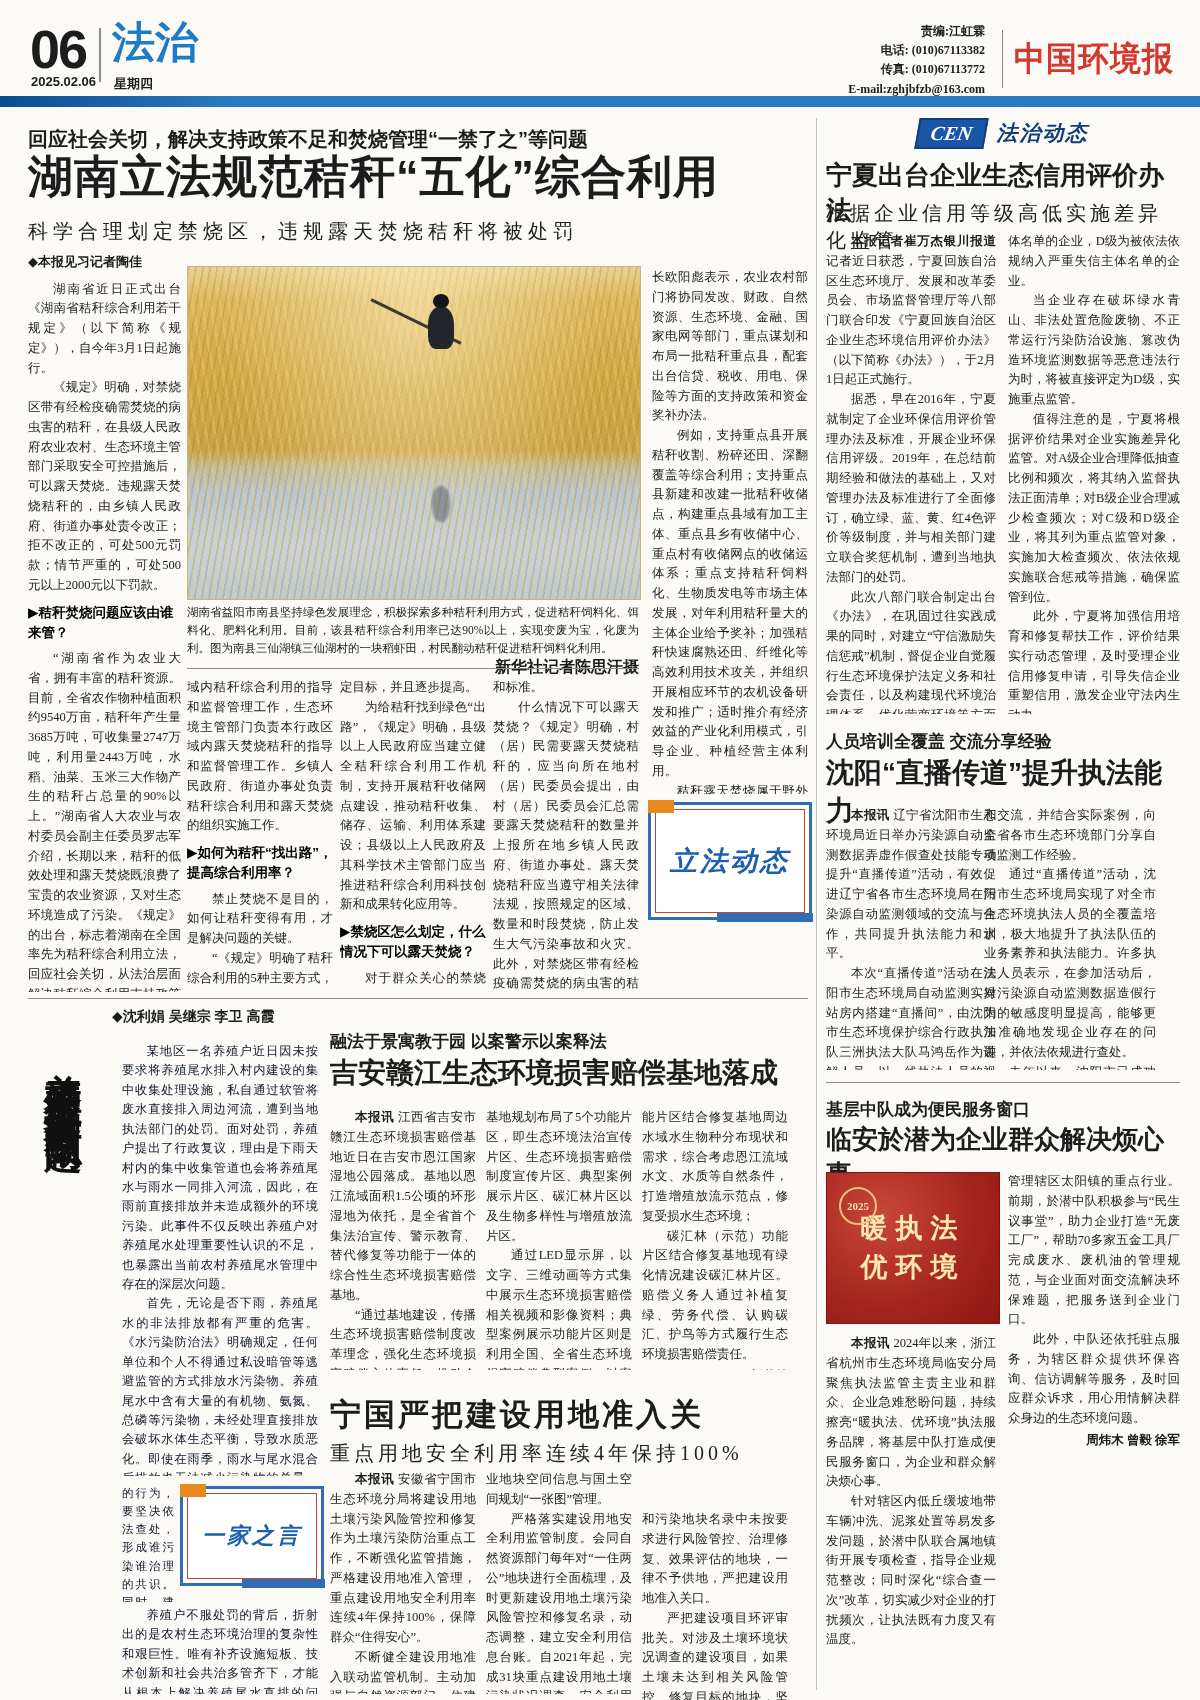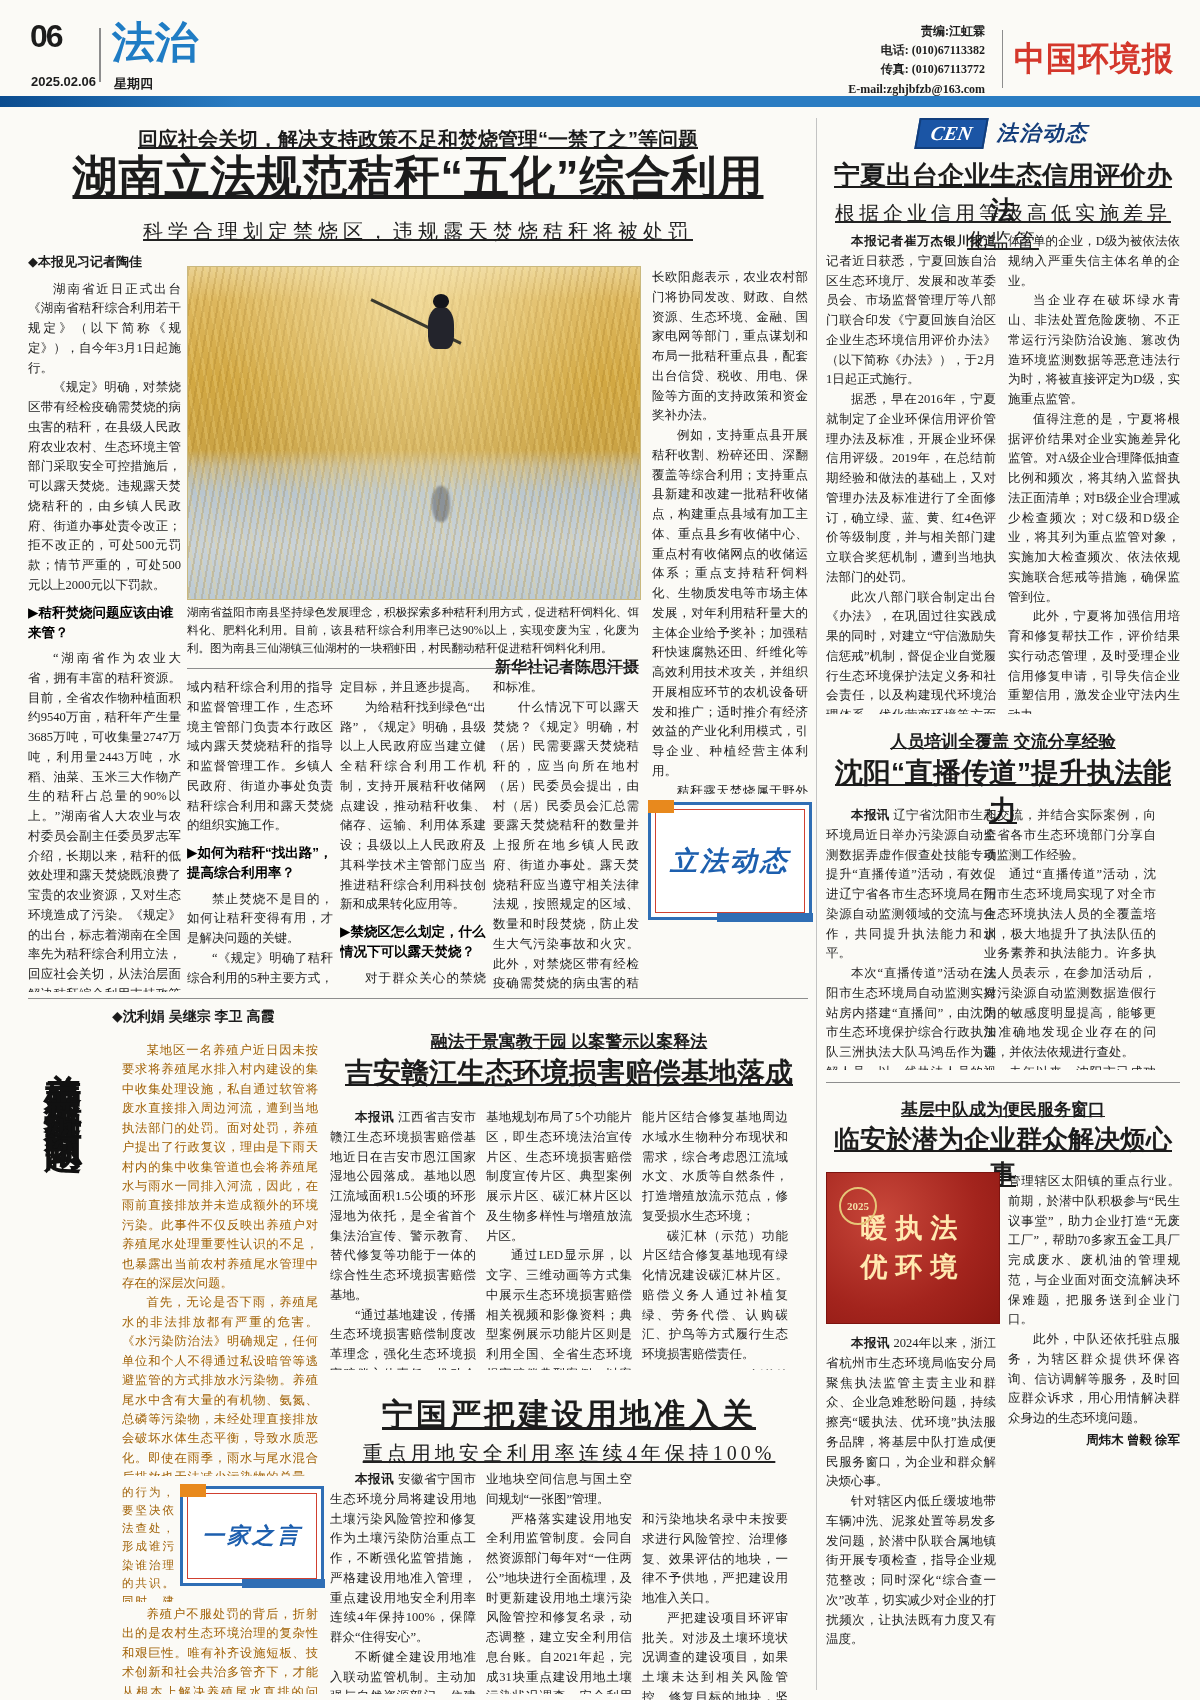--- a/index.html
+++ b/index.html
@@ -1,30 +1,30 @@
 <!DOCTYPE html>
 <html><head>
 <meta charset="utf-8">
 <style>
   html,body{margin:0;padding:0;background:#e8e8e4;}
   .page{position:relative;width:1200px;height:1700px;margin:0 auto;background:#fbfaf6;
         font-family:"Liberation Serif","DejaVu Serif",serif;color:#1c1c1c;overflow:hidden;}
   .abs{position:absolute;}
   .sans{font-family:"Liberation Sans","DejaVu Sans",sans-serif;}
-  .center{text-align:center;text-decoration:underline;}
+  .center{}
   .col{font-size:12.5px;line-height:1.58;overflow:hidden;text-align:justify;}
   .col .para{margin:0;text-indent:2em;text-align:justify;}
   .col .para.ni{text-indent:0;}
   .col .colhead{margin:7px 0 6px;font-family:"Liberation Sans","DejaVu Sans",sans-serif;
         font-size:13.5px;font-weight:bold;color:#000;line-height:1.5;text-align:left;}
   .col .byline{margin:0 0 7px;font-weight:bold;font-family:"Liberation Sans","DejaVu Sans",sans-serif;font-size:13px;text-indent:0;}
   .col .sig{margin:2px 0 0;text-align:right;font-weight:bold;text-indent:0;}
-  .kai{color:#a16207;font-family:Liberation Mono, monospace;}
-  
-  .hdr-num{font-weight:bold;font-size:32px;letter-spacing:-2px;}
+  .kai{color:#0f172a;}
+  
+  .hdr-num{font-weight:bold;font-size:54px;letter-spacing:-2px;}
   .hdr-section{font-weight:bold;font-size:43px;color:#1f7cc4;}
   .hdr-contact{font-size:12px;font-weight:bold;line-height:1.6;text-align:right;}
   .hdr-brand{font-size:31px;font-weight:bold;color:#d4372b;letter-spacing:1px;text-align:center;transform:scaleY(1.08);}
   .blue-bar{background:linear-gradient(90deg,#0b4c8f 0%,#2a7cc2 20%,#2a7cc2 100%);}
   .vrule{background:#8d8d8d;}
   .hrule{background:#8d8d8d;}
   
   .kicker{font-weight:bold;font-size:20px;}
   .mainhead{font-weight:900;font-size:45px;letter-spacing:1px;line-height:1.2;}
   .deck{font-size:20px;letter-spacing:5px;color:#222;}

